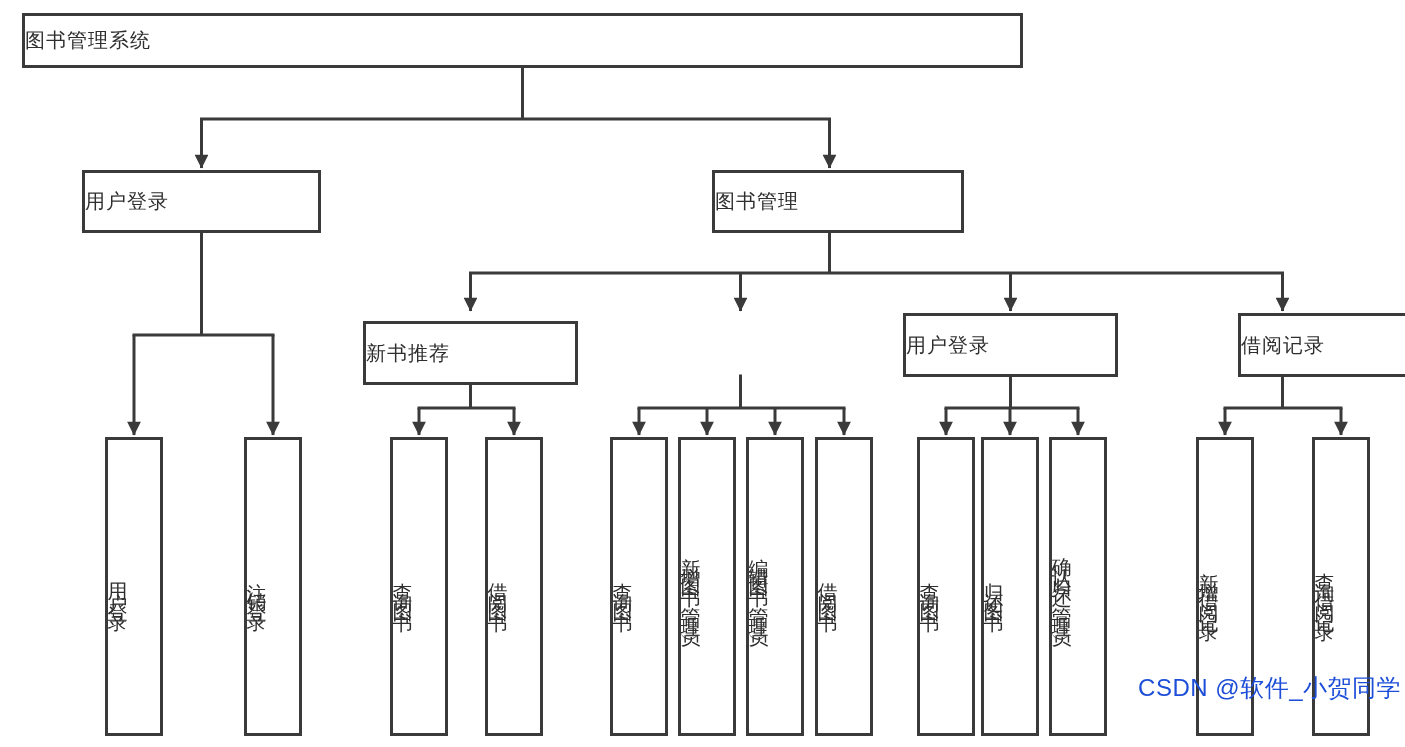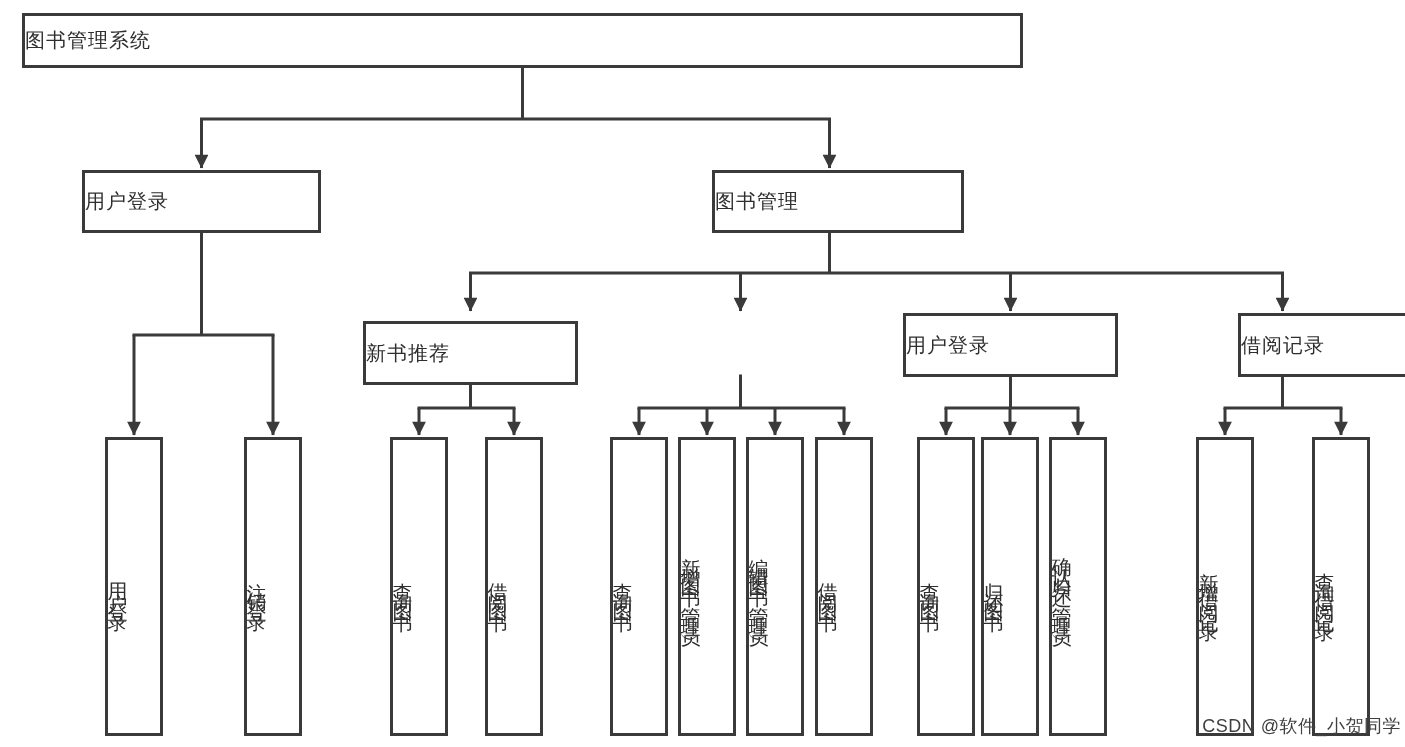--- a/index.html
+++ b/index.html
@@ -69,23 +69,23 @@
   .n-leaf-7  { left: 746px; }
   .n-leaf-8  { left: 815px; }
   .n-leaf-9  { left: 917px; }
   .n-leaf-10 { left: 981px; }
   .n-leaf-11 { left: 1049px; }
   .n-leaf-12 { left: 1196px; }
   .n-leaf-13 { left: 1312px; }
   .watermark {
     position: absolute;
     right: 4px;
-    top: 714px;
-    font-size: 18px;
-    color: #404040;
+    top: 672px;
+    font-size: 24px;
+    color: #1d4ed8;
     letter-spacing: 0.5px;
     white-space: nowrap;
   }
 </style>
 </head>
 <body>
 
 <div id="canvas">
 
   <svg id="connectors" viewBox="0 0 1405 747" xmlns="http://www.w3.org/2000/svg">

